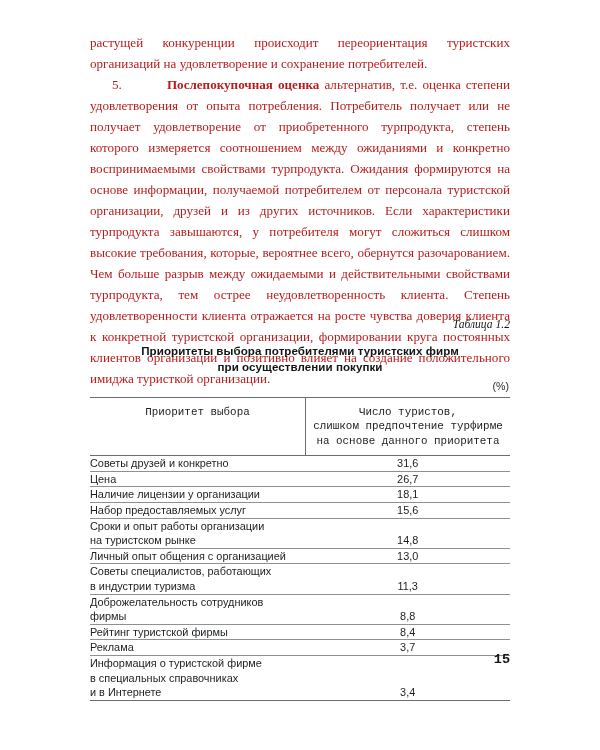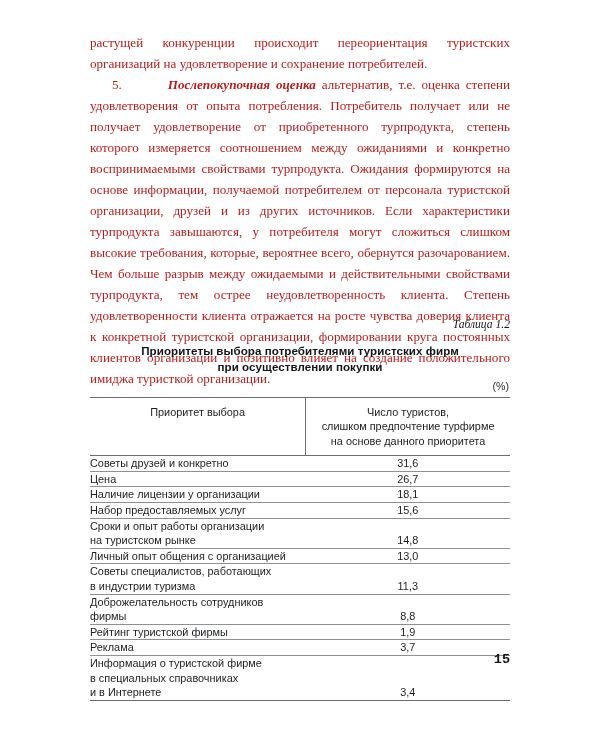--- a/index.html
+++ b/index.html
@@ -34,21 +34,20 @@
     line-height: 21px;
     text-align: justify;
     color: #b91c1c;
     -webkit-font-smoothing: antialiased;
   }
   .prose p { margin: 0; }
   .prose p + p { margin-top: 0px; }
   .para-indent { text-indent: 22px; }
   .term {
     font-weight: bold;
-    font-style: italic;
     margin-left: 40px;
   }
 
   
   .table-block {
     position: absolute;
     left: 90px;
     top: 318px;
     width: 420px;
   }
@@ -94,20 +93,21 @@
   }
 
   table.data thead th {
     font-weight: normal;
     text-align: center;
     vertical-align: top;
     border-top: 1.1px solid #6b6e70;
     border-bottom: 1.1px solid #6b6e70;
     padding: 7px 4px 7px 4px;
     line-height: 14.4px;
+    font-family: Liberation Mono, monospace;
   }
   thead th.col-priority {
     width: 215px;
     border-right: 1.1px solid #6b6e70;
     vertical-align: top;
     padding-top: 7px;
   }
   thead th.col-count {
     width: 205px;
   }
@@ -235,21 +235,21 @@
             <td class="c-label">
               <span class="l-line">Доброжелательность сотрудников</span>
               <span class="l-line">фирмы</span>
             </td>
             <td class="c-value">8,8</td>
           </tr>
           <tr>
             <td class="c-label">
               <span class="l-line">Рейтинг туристской фирмы</span>
             </td>
-            <td class="c-value">1,9</td>
+            <td class="c-value">8,4</td>
           </tr>
           <tr>
             <td class="c-label">
               <span class="l-line">Реклама</span>
             </td>
             <td class="c-value">3,7</td>
           </tr>
           <tr>
             <td class="c-label">
               <span class="l-line">Информация о туристской фирме</span>

